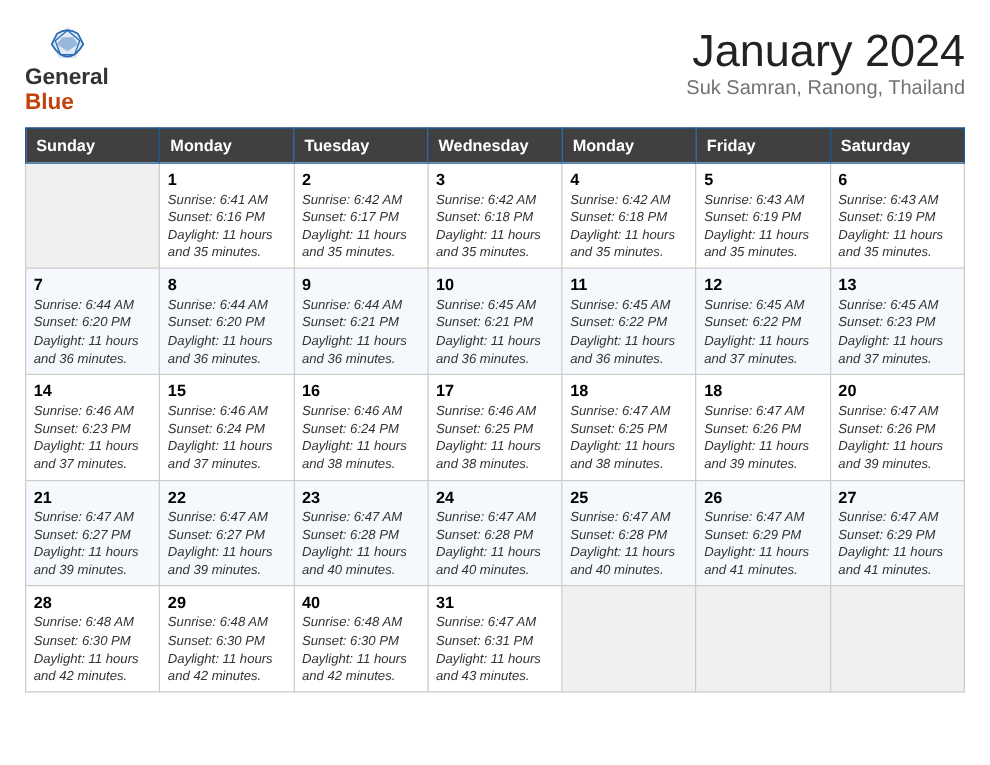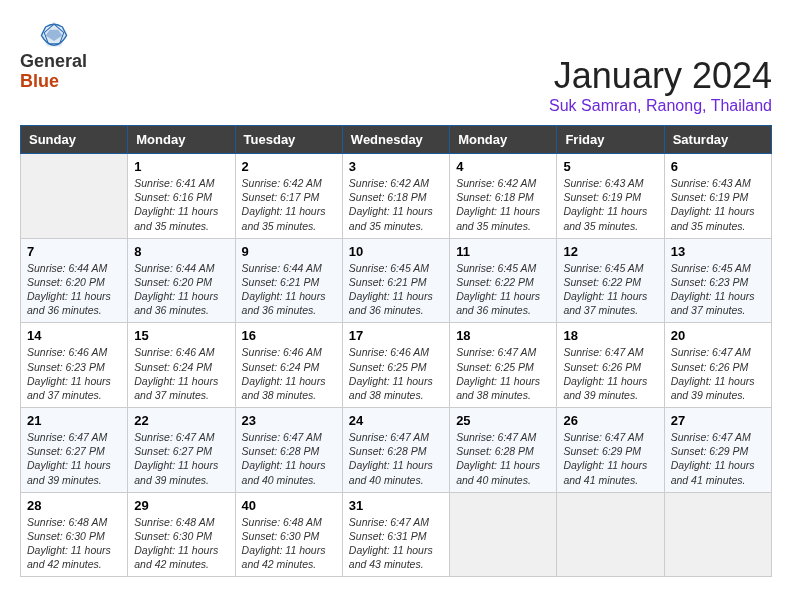--- a/index.html
+++ b/index.html
@@ -28,30 +28,29 @@
       line-height: 1.1;
     }
     .logo-text .general { color: #333; }
     .logo-text .blue { color: #c2410c; }
     .logo-icon {
       width: 28px;
       height: 28px;
     }
     .title-block {
       text-align: right;
-      margin-top: 35px;
     }
     .month-title {
       font-size: 36px;
       font-weight: normal;
       color: #222;
     }
     .location-title {
       font-size: 16px;
-      color: #6d28d9;
+      color: #737373;
     }
     table {
       width: 100%;
       border-collapse: collapse;
       font-size: 11px;
     }
     thead tr th {
       background-color: #404040;
       color: #fff;
       text-align: left;

